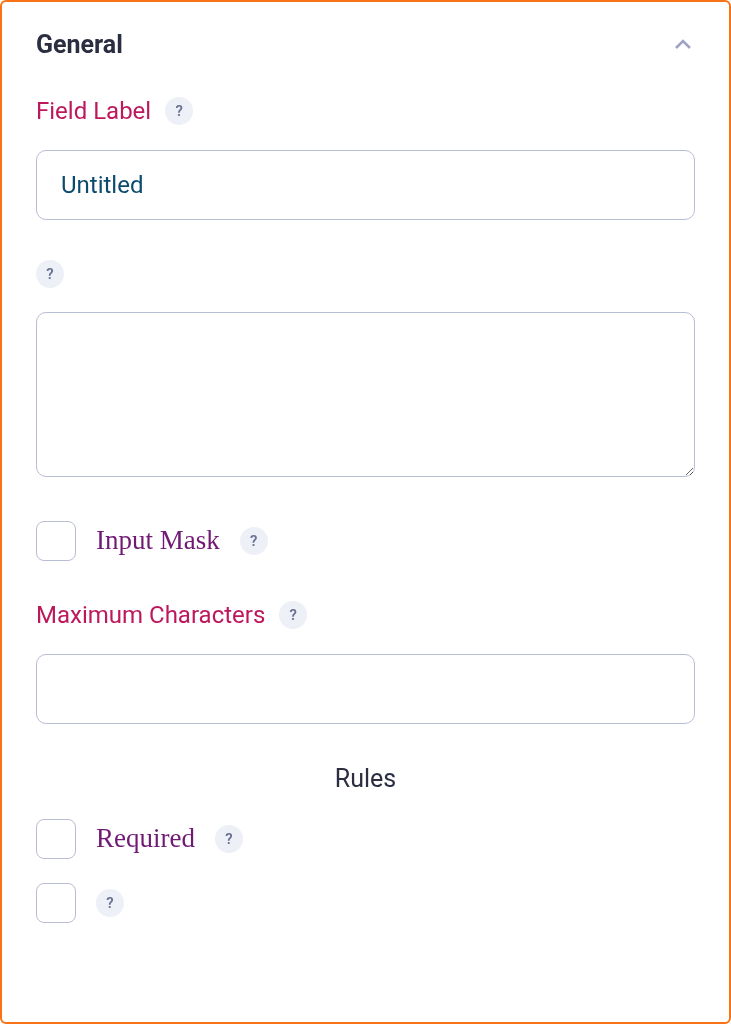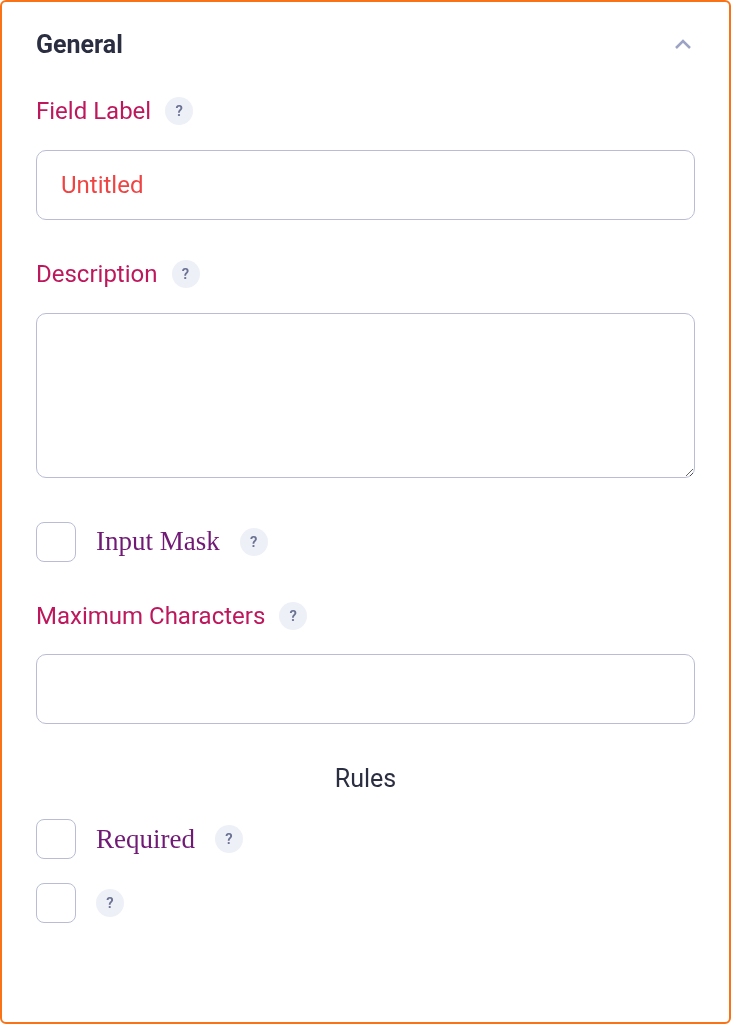--- a/index.html
+++ b/index.html
@@ -80,21 +80,21 @@
       cursor: pointer;
       flex-shrink: 0;
     }
     .text-input {
       width: 100%;
       height: 70px;
       border: 1.5px solid #b8bdd4;
       border-radius: 10px;
       padding: 0 24px;
       font-size: 24px;
-      color: #ef4444;
+      color: #0c4a6e;
       font-family: inherit;
       outline: none;
       background: #fff;
     }
     .textarea-input {
       width: 100%;
       height: 165px;
       border: 1.5px solid #b8bdd4;
       border-radius: 10px;
       padding: 16px 24px;
@@ -159,21 +159,20 @@
     <div class="field-group">
       <div class="field-label-row">
         <span class="field-label-lg">Field Label</span>
         <span class="help-icon">?</span>
       </div>
       <input type="text" class="text-input" value="Untitled" style="">
     </div>
 
     <div class="field-group">
       <div class="field-label-row">
-        <span class="field-label-lg">Description</span>
         <span class="help-icon">?</span>
       </div>
       <textarea class="textarea-input" style=""></textarea>
     </div>
 
     <div class="field-group">
       <div class="checkbox-row">
         <div class="checkbox"></div>
         <span class="checkbox-label">Input Mask</span>
         <span class="help-icon">?</span>

